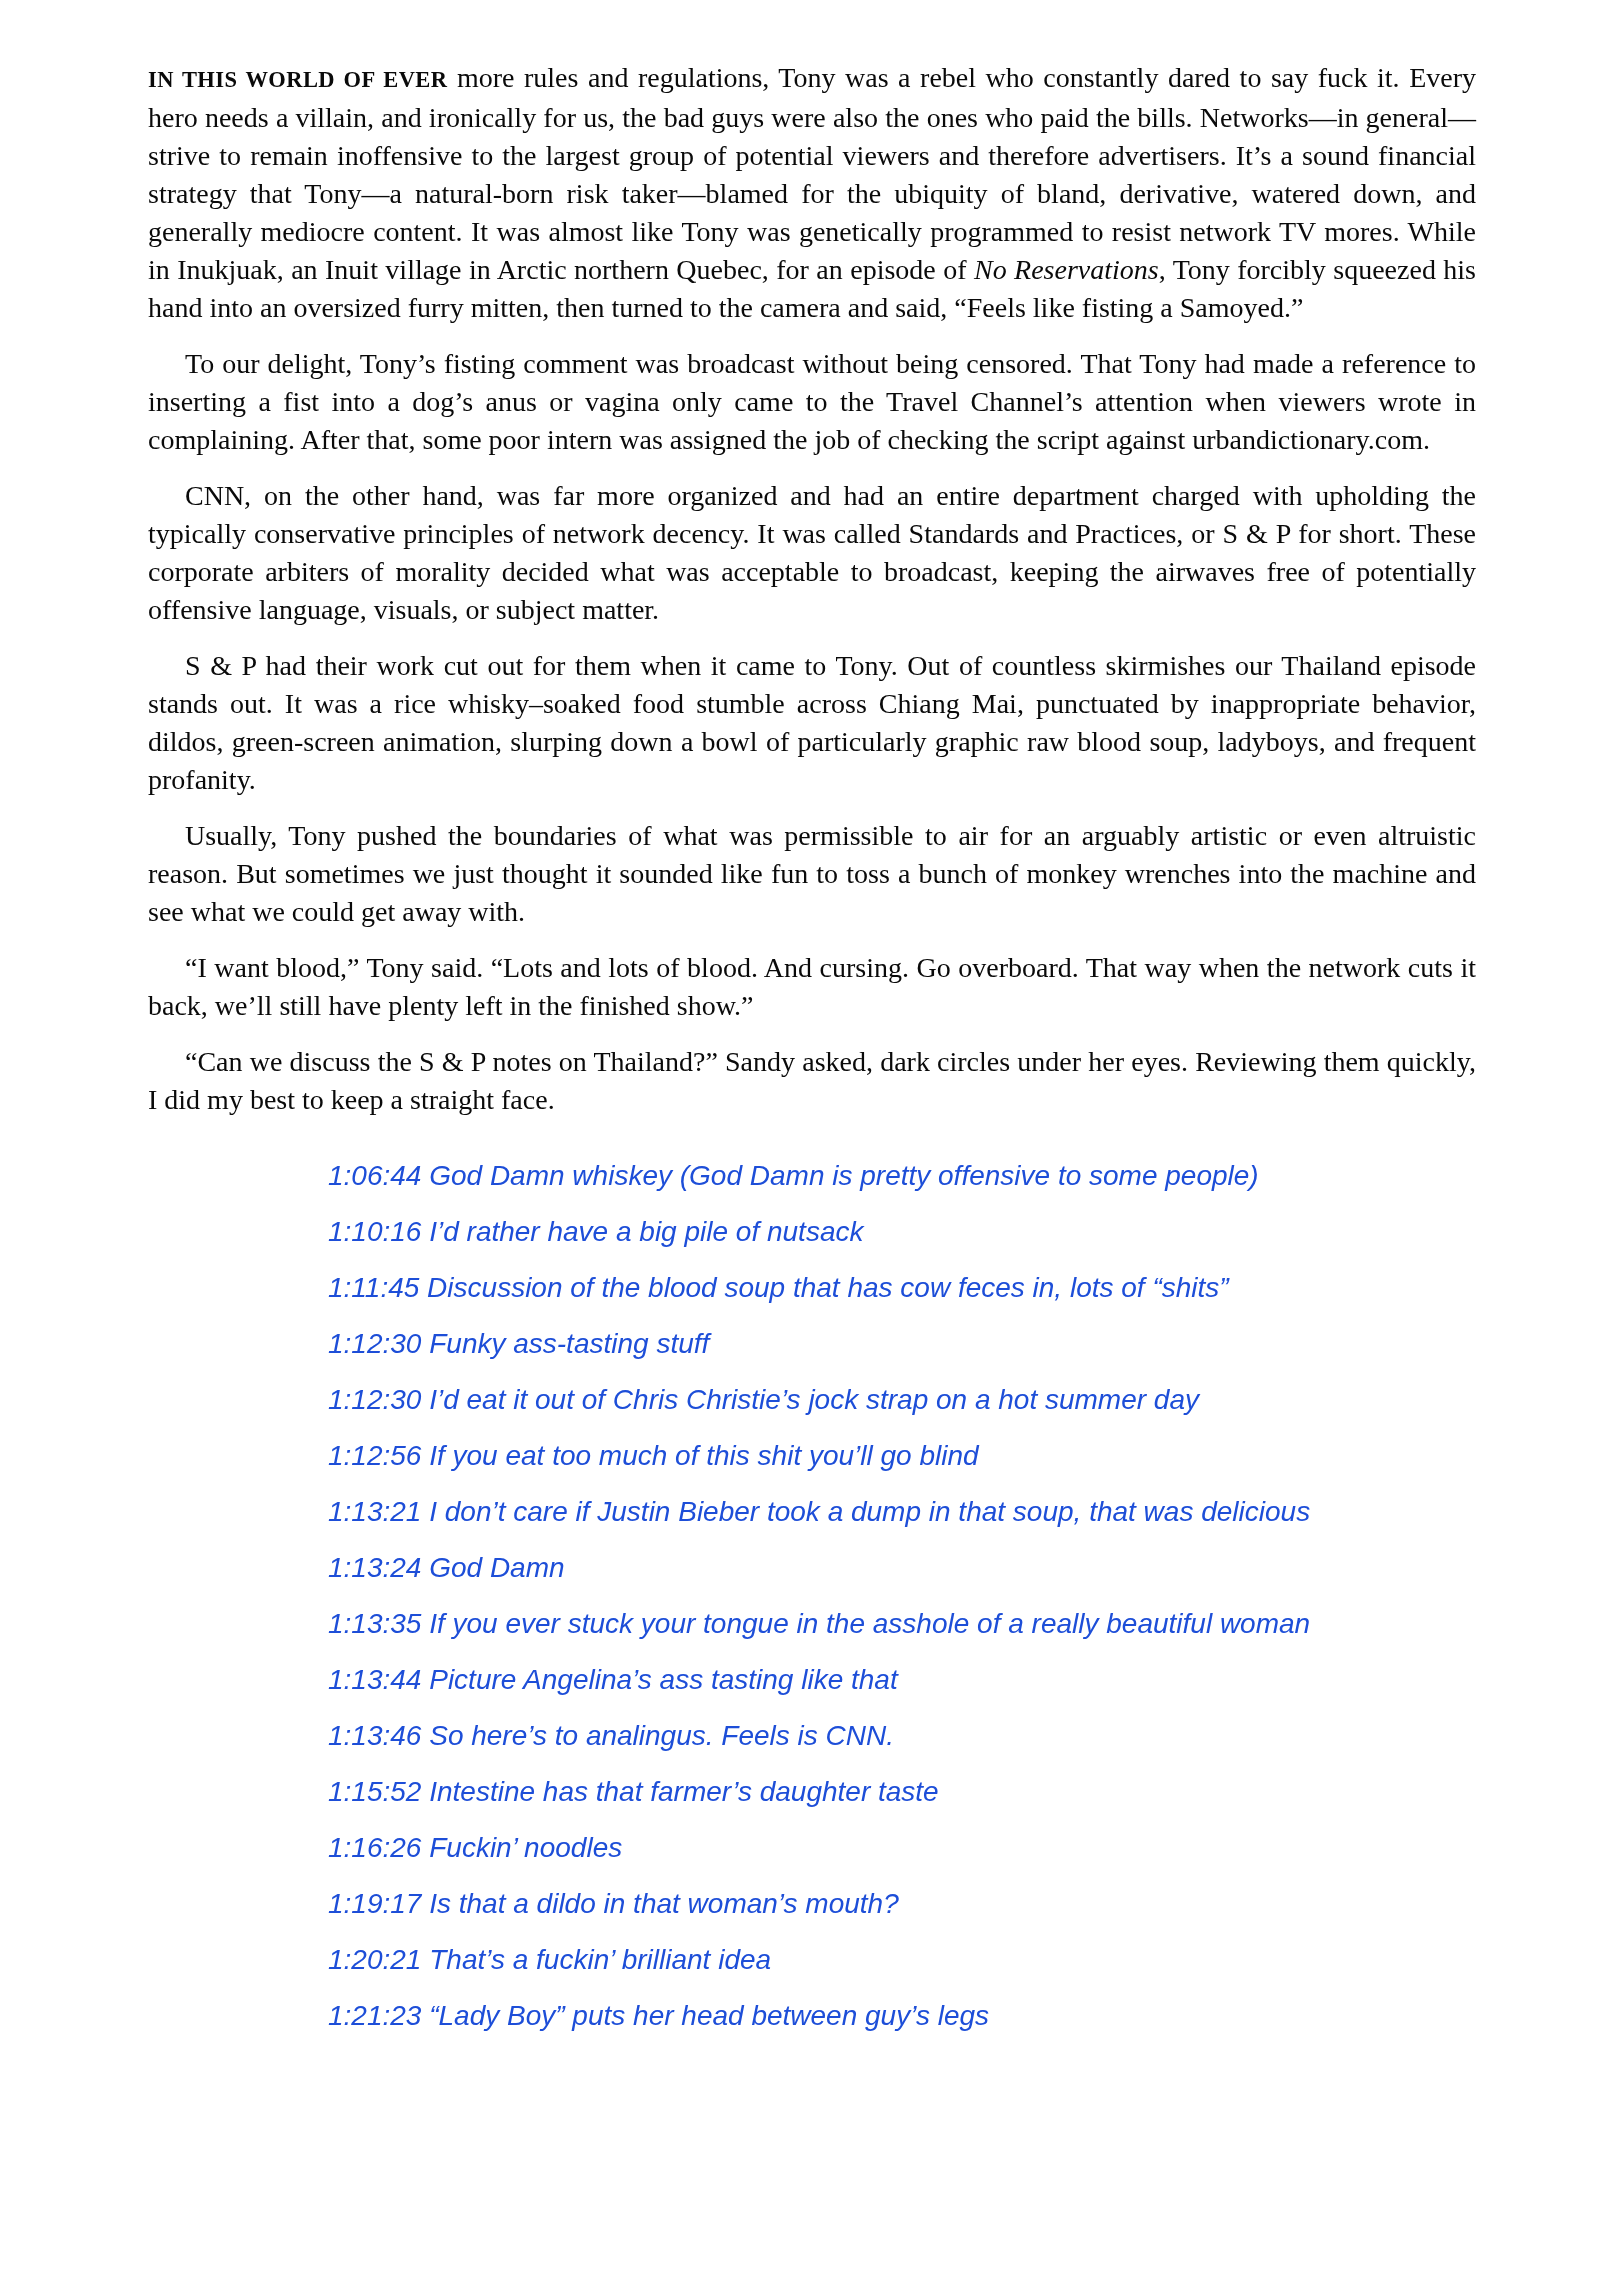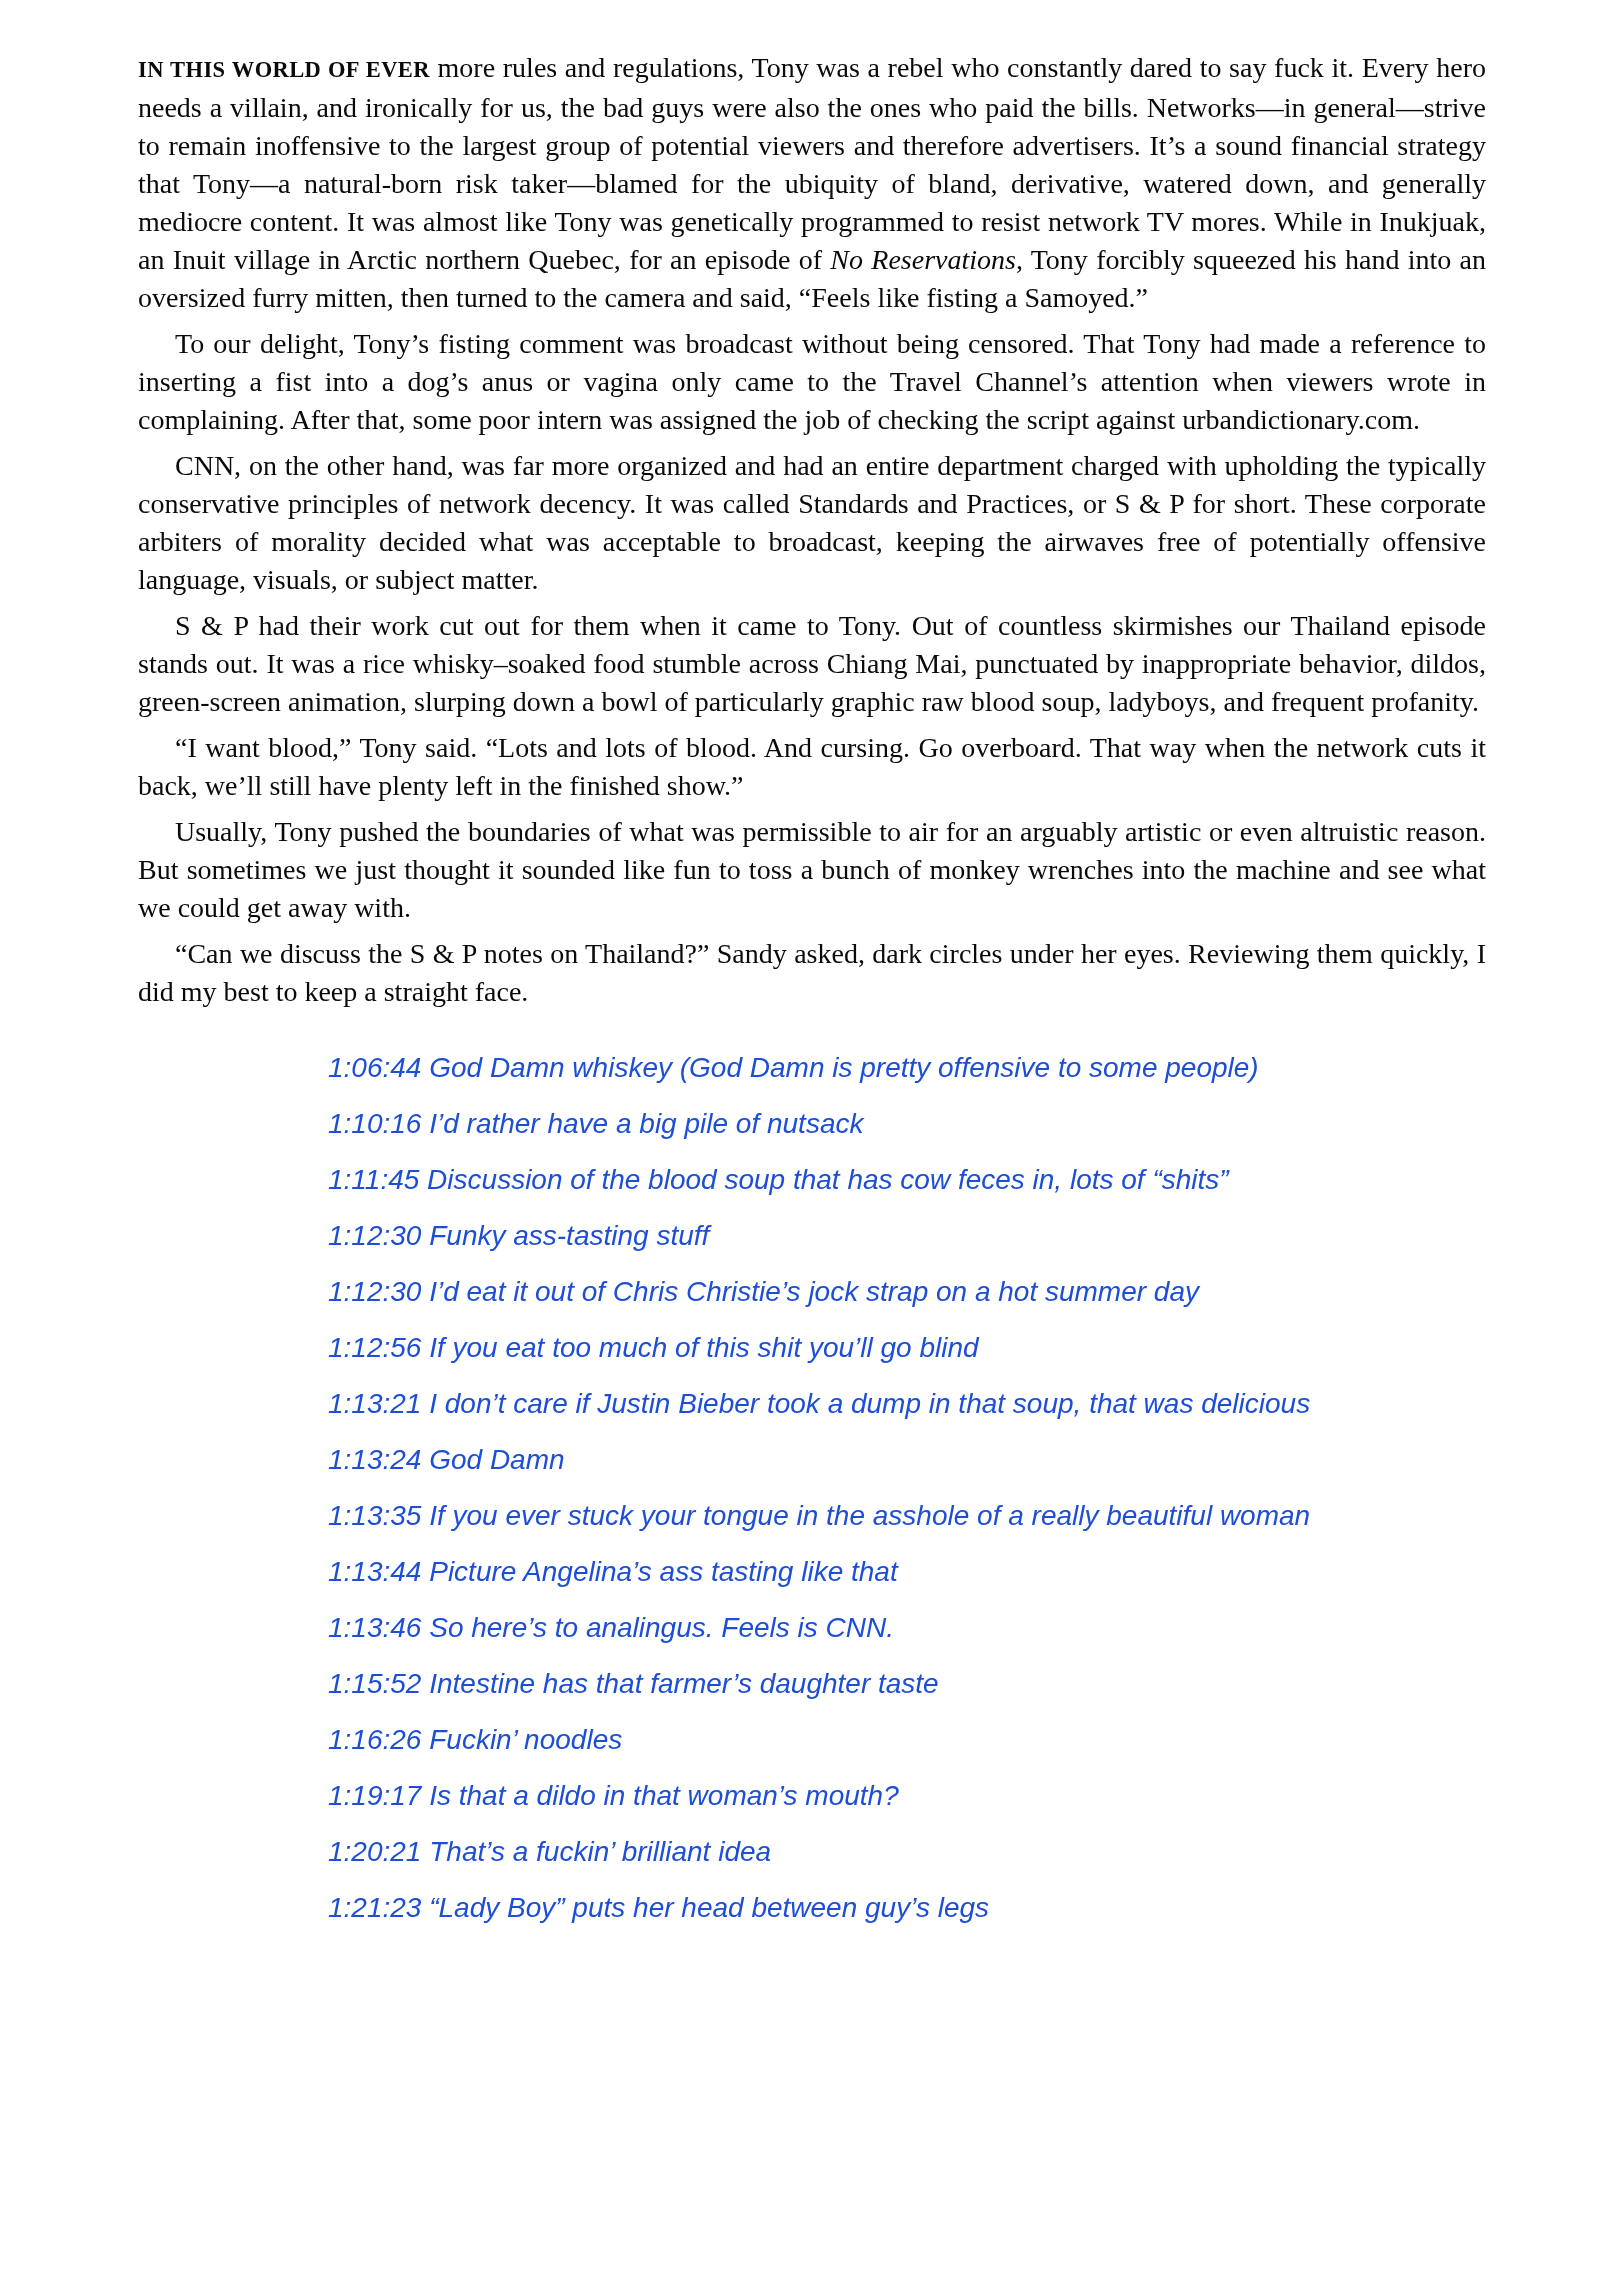--- a/index.html
+++ b/index.html
@@ -14,21 +14,21 @@
     background: #ffffff;
     overflow: hidden;
   }
   .text-block {
     position: absolute;
     left: 130px;
     top: 41px;
     width: 1364px;
   }
   p.body {
-    margin: 8px;
+    margin: 18px;
     color: #0a0a0a;
     font-family: "Liberation Serif", serif;
     font-size: 28px;
     line-height: 38px;
     text-align: justify;
   }
   p.body.indent {
     text-indent: 37px;
   }
   .lead {
@@ -54,22 +54,22 @@
 </head>
 <body>
 
 <div class="page">
   <div class="text-block">
     <div>
         <p class="body"><span class="lead">IN THIS WORLD OF EVER</span><span> more rules and regulations, Tony was a rebel who constantly dared to say fuck it. Every hero needs a villain, and ironically for us, the bad guys were also the ones who paid the bills. Networks—in general—strive to remain inoffensive to the largest group of potential viewers and therefore advertisers. It’s a sound financial strategy that Tony—a natural-born risk taker—blamed for the ubiquity of bland, derivative, watered down, and generally mediocre content. It was almost like Tony was genetically programmed to resist network TV mores. While in Inukjuak, an Inuit village in Arctic northern Quebec, for an episode of </span><span class="ital">No Reservations</span><span>, Tony forcibly squeezed his hand into an oversized furry mitten, then turned to the camera and said, “Feels like fisting a Samoyed.”</span></p>
         <p class="body indent"><span>To our delight, Tony’s fisting comment was broadcast without being censored. That Tony had made a reference to inserting a fist into a dog’s anus or vagina only came to the Travel Channel’s attention when viewers wrote in complaining. After that, some poor intern was assigned the job of checking the script against urbandictionary.com.</span></p>
         <p class="body indent"><span>CNN, on the other hand, was far more organized and had an entire department charged with upholding the typically conservative principles of network decency. It was called Standards and Practices, or S &amp; P for short. These corporate arbiters of morality decided what was acceptable to broadcast, keeping the airwaves free of potentially offensive language, visuals, or subject matter.</span></p>
         <p class="body indent"><span>S &amp; P had their work cut out for them when it came to Tony. Out of countless skirmishes our Thailand episode stands out. It was a rice whisky–soaked food stumble across Chiang Mai, punctuated by inappropriate behavior, dildos, green-screen animation, slurping down a bowl of particularly graphic raw blood soup, ladyboys, and frequent profanity.</span></p>
+        <p class="body indent"><span>Usually, Tony pushed the boundaries of what was permissible to air for an arguably artistic or even altruistic reason. But sometimes we just thought it sounded like fun to toss a bunch of monkey wrenches into the machine and see what we could get away with.</span></p>
         <p class="body indent"><span>“I want blood,” Tony said. “Lots and lots of blood. And cursing. Go overboard. That way when the network cuts it back, we’ll still have plenty left in the finished show.”</span></p>
-        <p class="body indent"><span>Usually, Tony pushed the boundaries of what was permissible to air for an arguably artistic or even altruistic reason. But sometimes we just thought it sounded like fun to toss a bunch of monkey wrenches into the machine and see what we could get away with.</span></p>
         <p class="body indent"><span>“Can we discuss the S &amp; P notes on Thailand?” Sandy asked, dark circles under her eyes. Reviewing them quickly, I did my best to keep a straight face.</span></p>
       </div>
     <div class="notes">
         <div class="note-item">1:06:44 God Damn whiskey (God Damn is pretty offensive to some people)</div>
         <div class="note-item">1:10:16 I’d rather have a big pile of nutsack</div>
         <div class="note-item">1:11:45 Discussion of the blood soup that has cow feces in, lots of “shits”</div>
         <div class="note-item">1:12:30 Funky ass-tasting stuff</div>
         <div class="note-item">1:12:30 I’d eat it out of Chris Christie’s jock strap on a hot summer day</div>
         <div class="note-item">1:12:56 If you eat too much of this shit you’ll go blind</div>
         <div class="note-item">1:13:21 I don’t care if Justin Bieber took a dump in that soup, that was delicious</div>

